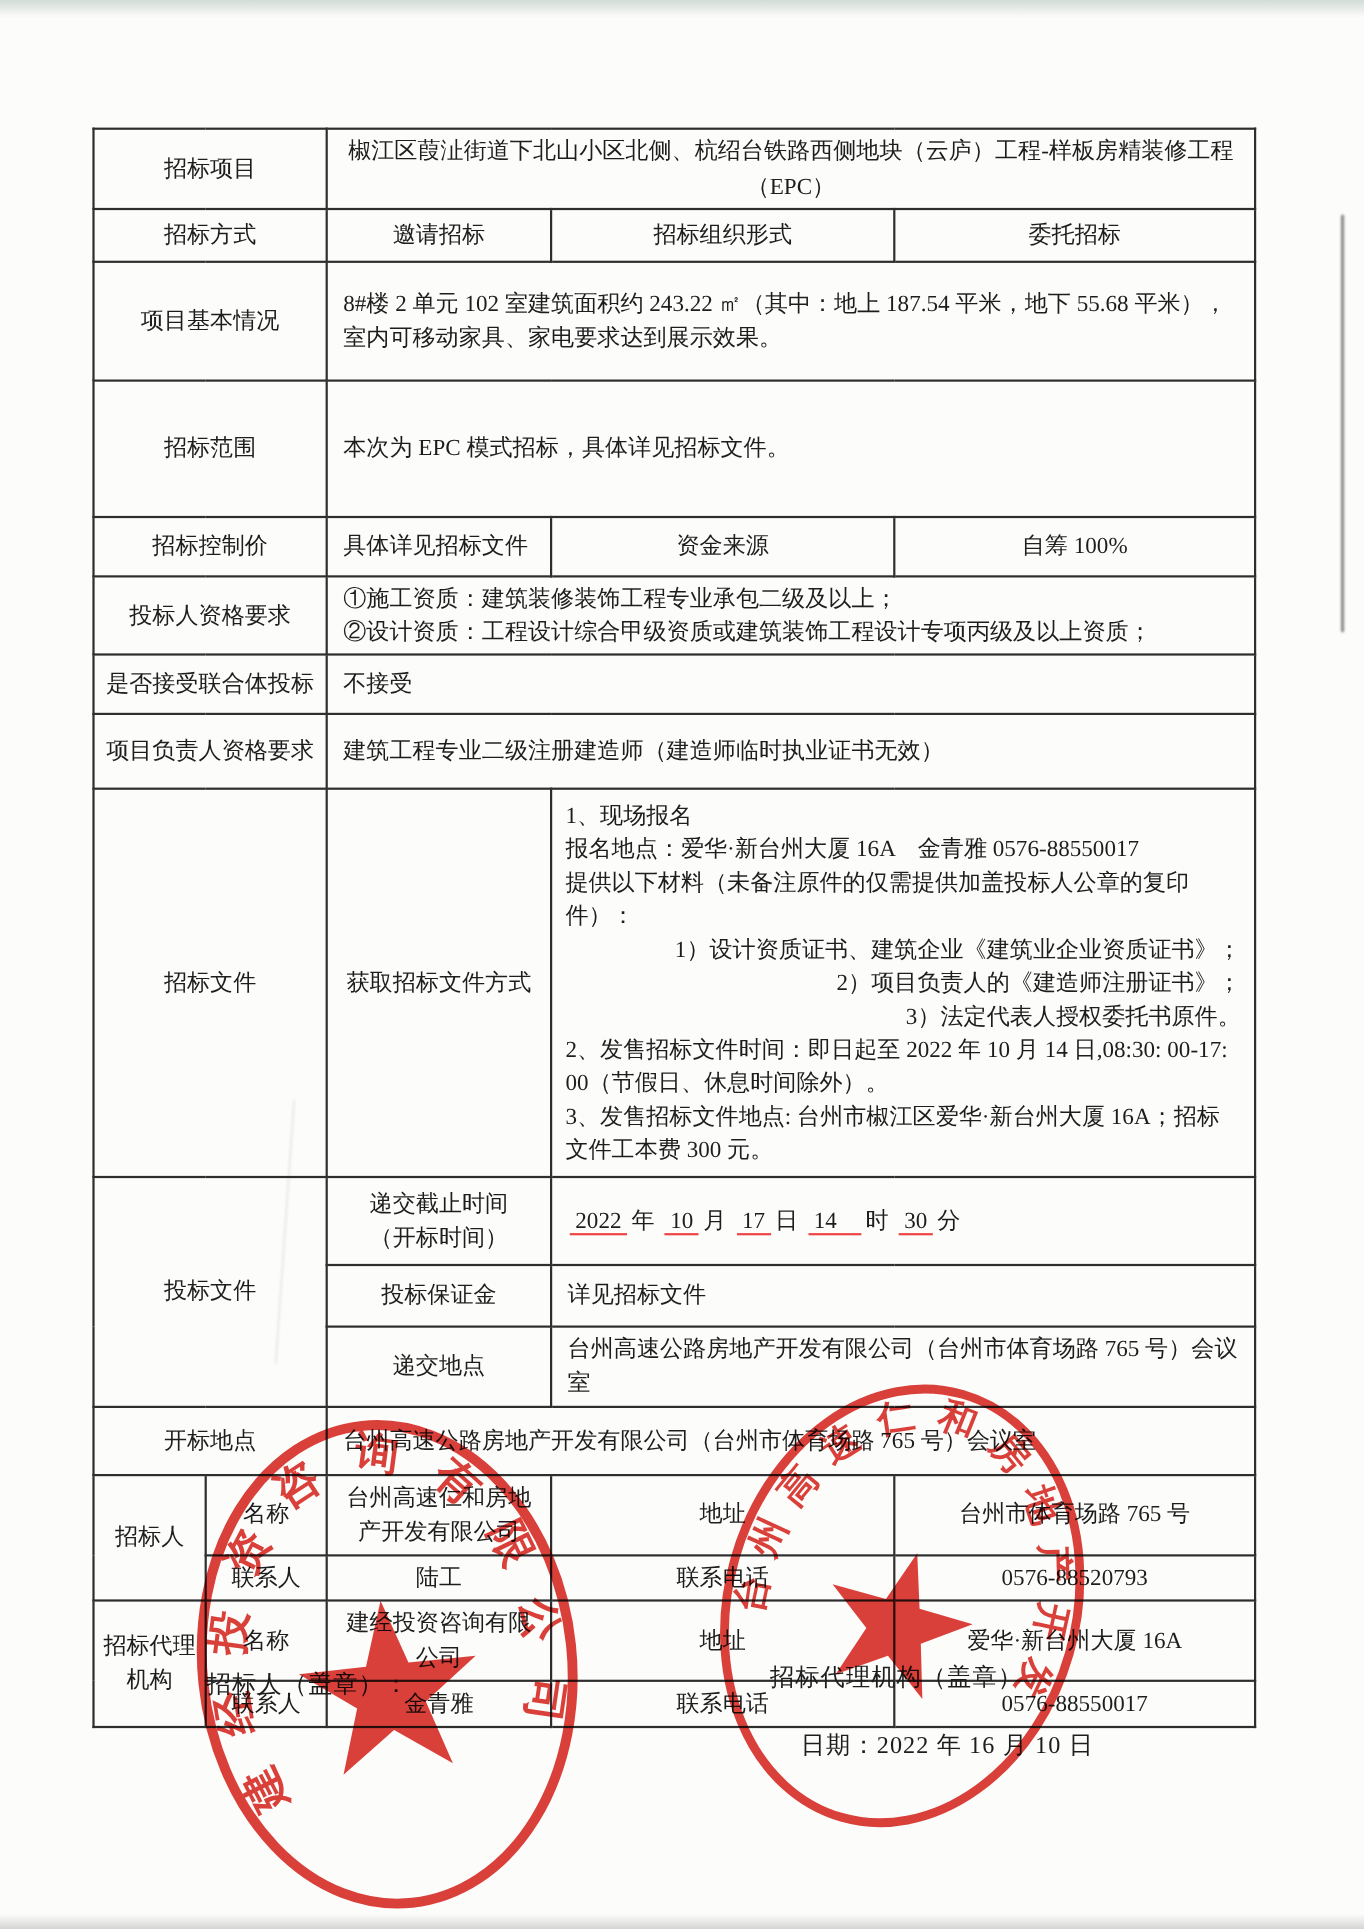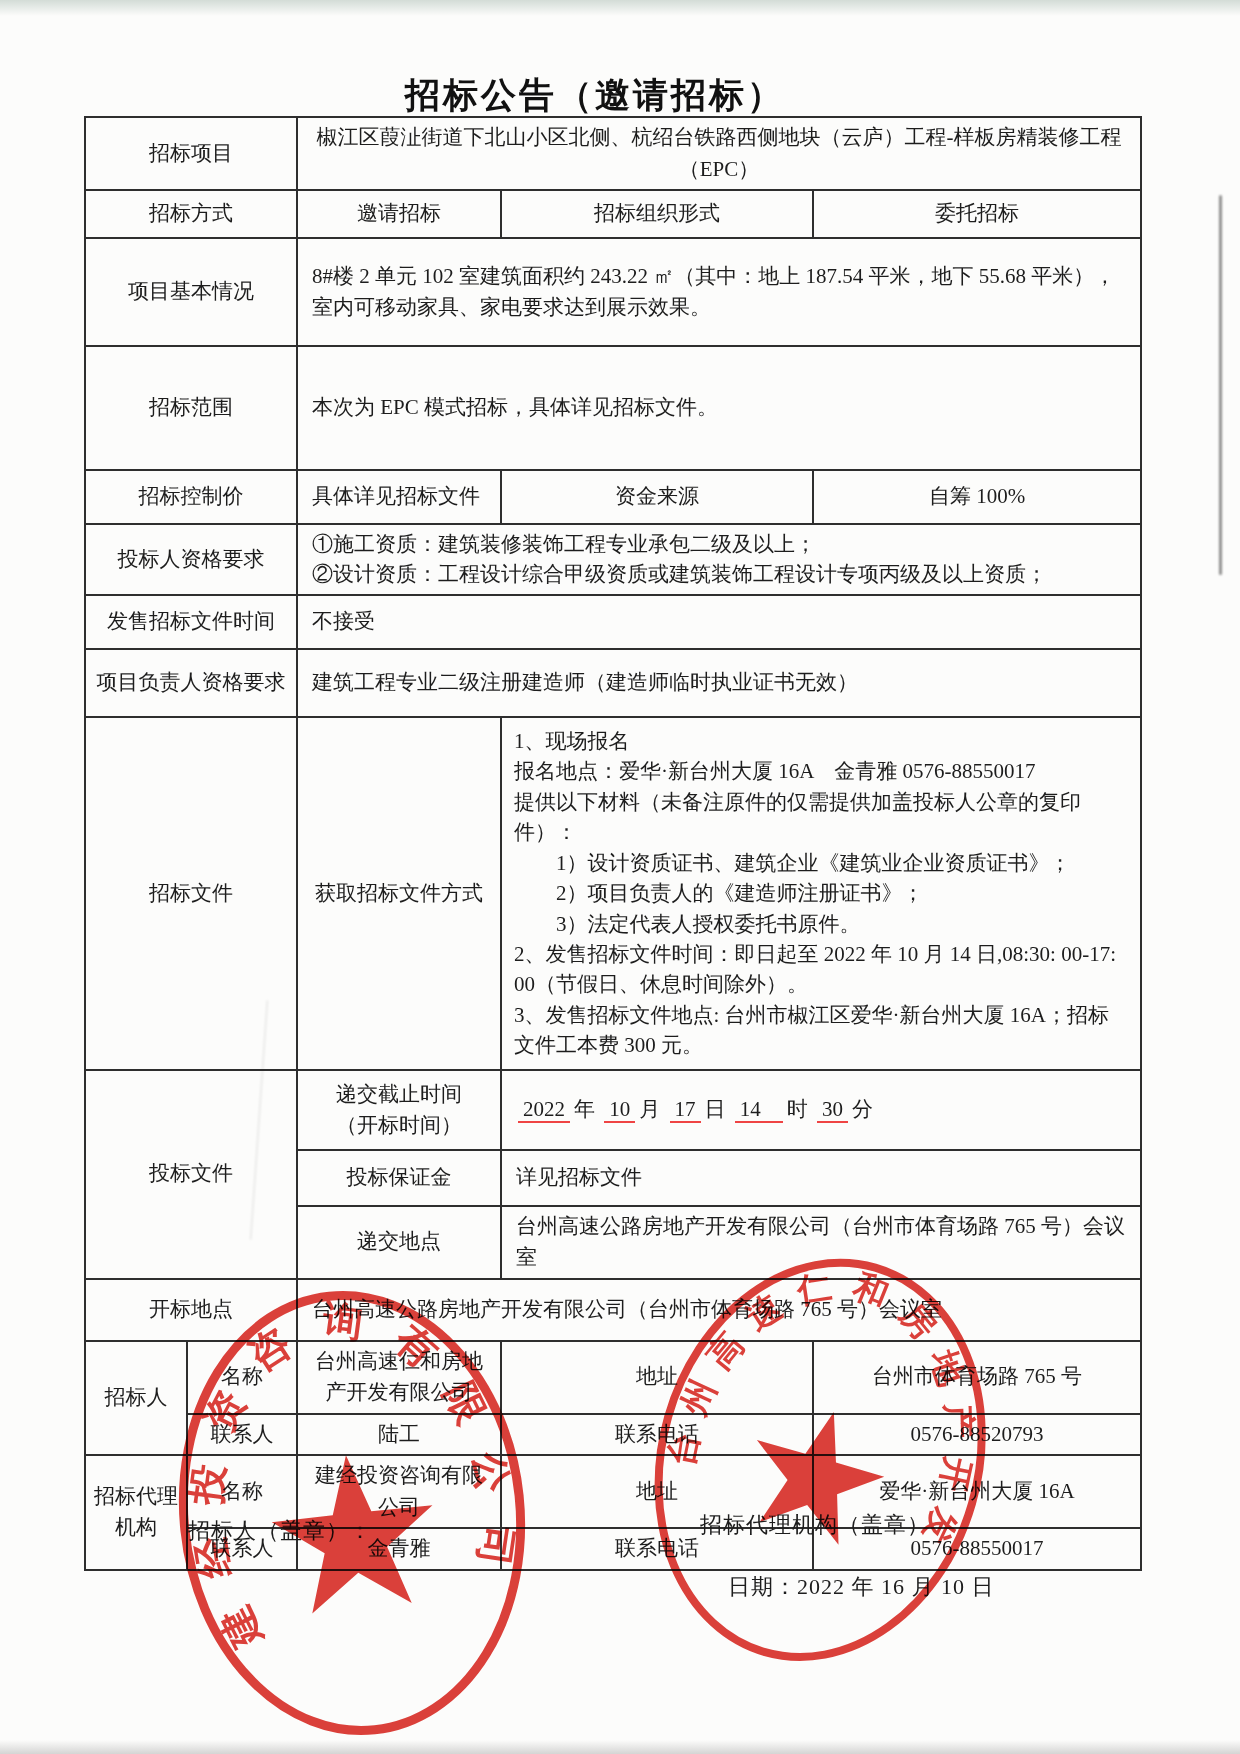--- a/index.html
+++ b/index.html
@@ -35,21 +35,21 @@
     background:transparent;
   }
   table.doc td {
     border:2px solid #2e2e2e; padding:4px 8px; vertical-align:middle;
     word-break:break-all; line-height:1.5;
   }
   .ctr { text-align:center; }
   .lft { text-align:left; padding-left:14px !important; }
   .docs-cell { vertical-align:middle; padding:8px 12px !important; }
   .dline { line-height:1.45; }
-  .ind { padding-left:42px; }
+  .ind { padding-left:42px;text-align:right; }
   .u {
     border-bottom:2px solid #ef4444; padding:0 5px; margin:0 2px;
     display:inline-block; line-height:1.15;
   }
   .u-wide { padding-right:22px; }
   .dl-cell span { margin:0 2px; }
   .footer-text { position:absolute; font-size:22px; color:#1d1d1d; z-index:2; letter-spacing:1px; }
   .stamp {
     position:absolute; z-index:5; mix-blend-mode:multiply; opacity:0.88;
     pointer-events:none;
@@ -58,21 +58,20 @@
 </head>
 <body>
 
 <div class="page">
 
   <div class="scan-top"></div>
   <div class="scan-bottom"></div>
   <div class="scan-edge"></div>
   <div class="scan-crease"></div>
 
-  <div class="title">招标公告（邀请招标）</div>
 
   <table class="doc">
     <colgroup>
       <col style="width:102px">
         <col style="width:110px">
         <col style="width:204px">
       <col style="width:312px">
         <col style="width:328px">
     </colgroup>
 
@@ -108,21 +107,21 @@
 
     <tr style="height:66px">
       <td colspan="2" class="ctr">投标人资格要求</td>
       <td colspan="3" class="lft">
         <div class="dline">①施工资质：建筑装修装饰工程专业承包二级及以上；</div>
         <div class="dline">②设计资质：工程设计综合甲级资质或建筑装饰工程设计专项丙级及以上资质；</div>
       </td>
     </tr>
 
     <tr style="height:54px">
-      <td colspan="2" class="ctr">发售招标文件时间</td>
+      <td colspan="2" class="ctr">是否接受联合体投标</td>
       <td colspan="3" class="lft">不接受</td>
     </tr>
 
     <tr style="height:68px">
       <td colspan="2" class="ctr">项目负责人资格要求</td>
       <td colspan="3" class="lft">建筑工程专业二级注册建造师（建造师临时执业证书无效）</td>
     </tr>
 
     <tr style="height:330px">
       <td colspan="2" class="ctr">招标文件</td>

